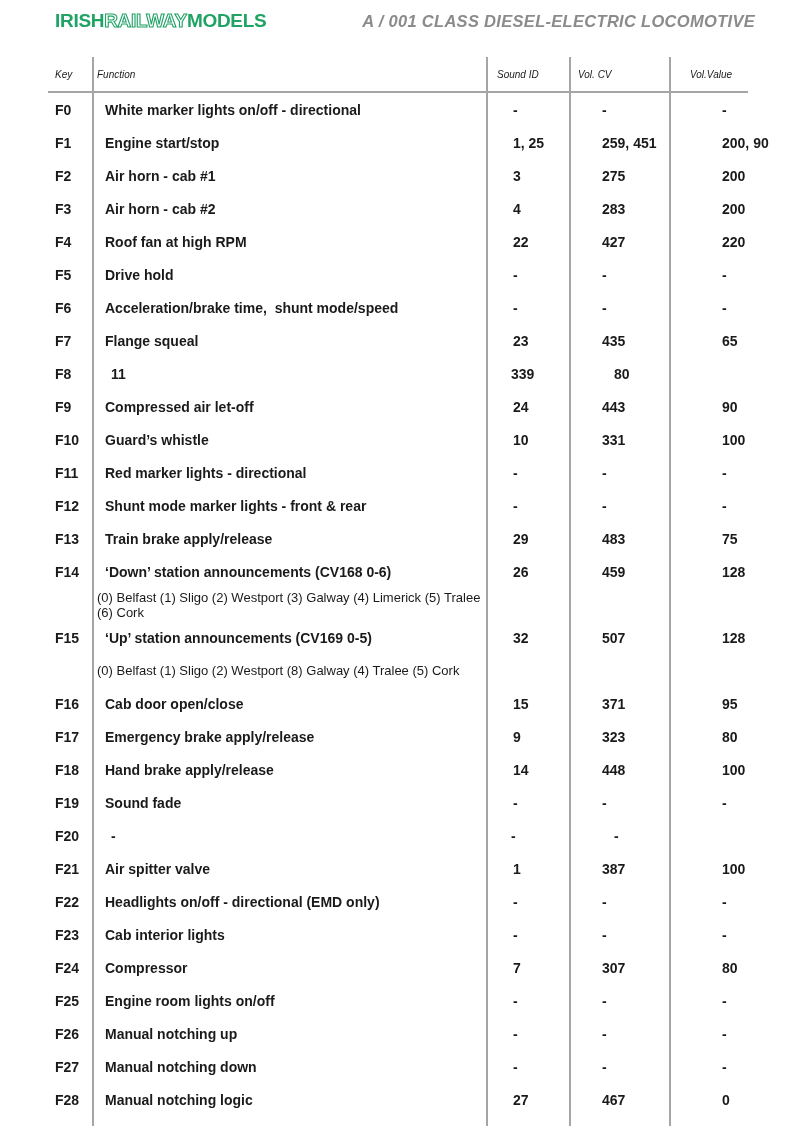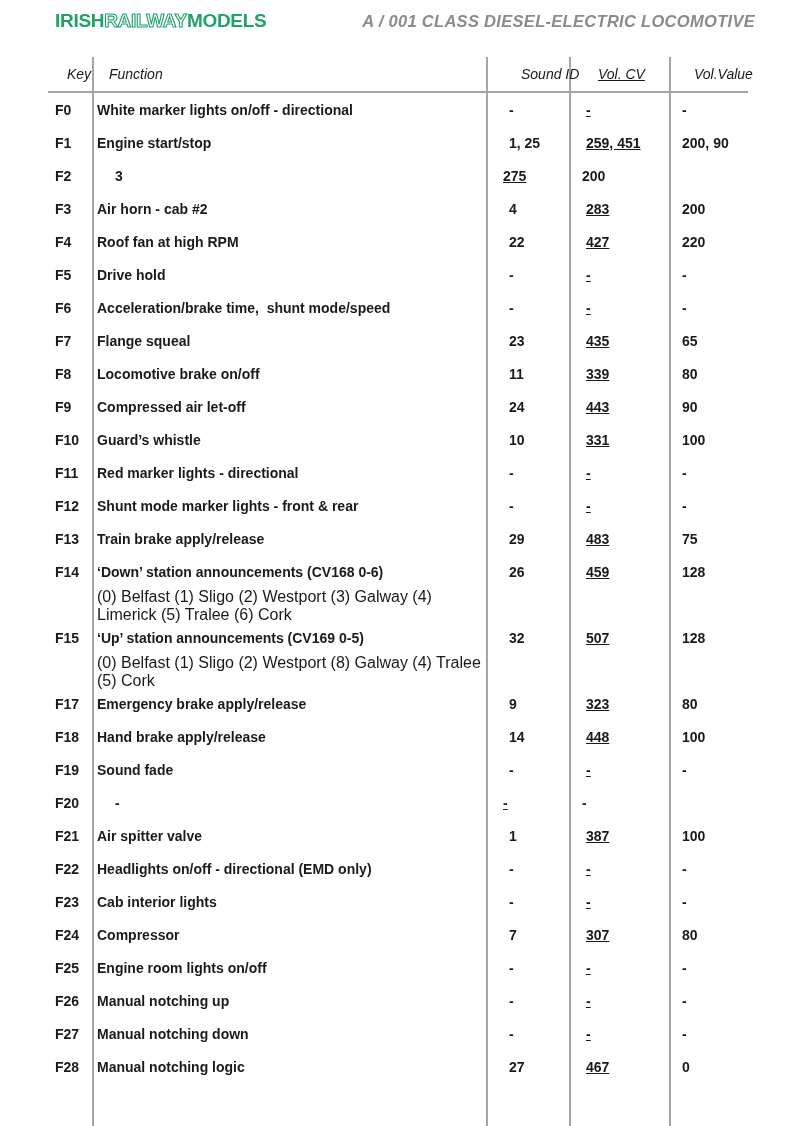--- a/index.html
+++ b/index.html
@@ -18,32 +18,32 @@
     font-style:italic;font-weight:bold;font-size:16.5px;letter-spacing:0.3px;
     color:var(--gray,#8b8b8b);white-space:nowrap;
   }
   
   .vline{position:absolute;top:57px;bottom:0;width:2px;background:var(--line,#a5a5a5);}
   .v1{left:92px}.v2{left:486px}.v3{left:569px}.v4{left:669px}
   .hrule{position:absolute;top:91px;left:48px;width:700px;height:2px;background:var(--line,#a5a5a5);}
   
   .grid{display:grid;grid-template-columns:45px 394px 83px 100px 78px;align-items:center;}
   .thead{
-    position:absolute;top:57px;left:60px;width:700px;height:34px;
-    font-style:italic;font-size:14px;font-weight:normal;
+    position:absolute;top:57px;left:48px;width:700px;height:34px;
+    font-style:italic;font-size:10px;font-weight:normal;
   }
   .tbody{position:absolute;top:93px;left:48px;width:700px;}
-  .trow{height:33px;font-weight:bold;font-size:14px;}
+  .trow{height:33px;font-weight:bold;font-size:14px;gap:8px;}
   .note-row{height:33px;font-weight:normal;}
-  .note-text{font-size:16px;font-weight:normal;letter-spacing:0;}
+  .note-text{font-size:13px;font-weight:normal;letter-spacing:0;}
   .c1{padding-left:7px;}
   .c2{padding-left:4px;white-space:pre-wrap;}
-  .c3{padding-left:22px;}
-  .c4{padding-left:16px;text-decoration:underline;}
-  .c5{padding-left:12px;}
+  .c3{padding-left:10px;}
+  .c4{padding-left:8px;}
+  .c5{padding-left:20px;}
 </style>
 </head>
 <body>
 
 <div class="doc">
 
   <div class="masthead">
     <div class="brand">
       <span class="b-solid">IRISH</span><span class="b-outline">RAILWAY</span><span class="b-solid">MODELS</span>
     </div>
@@ -75,20 +75,21 @@
         </div>
         <div class="trow grid">
           <div class="c1">F1</div>
           <div class="c2">Engine start/stop</div>
           <div class="c3">1, 25</div>
           <div class="c4">259, 451</div>
           <div class="c5">200, 90</div>
         </div>
         <div class="trow grid">
           <div class="c1">F2</div>
+          <div class="c2">Air horn - cab #1</div>
           <div class="c3">3</div>
           <div class="c4">275</div>
           <div class="c5">200</div>
         </div>
         <div class="trow grid">
           <div class="c1">F3</div>
           <div class="c2">Air horn - cab #2</div>
           <div class="c3">4</div>
           <div class="c4">283</div>
           <div class="c5">200</div>
@@ -116,21 +117,20 @@
         </div>
         <div class="trow grid">
           <div class="c1">F7</div>
           <div class="c2">Flange squeal</div>
           <div class="c3">23</div>
           <div class="c4">435</div>
           <div class="c5">65</div>
         </div>
         <div class="trow grid">
           <div class="c1">F8</div>
-          <div class="c2">Locomotive brake on/off</div>
           <div class="c3">11</div>
           <div class="c4">339</div>
           <div class="c5">80</div>
         </div>
         <div class="trow grid">
           <div class="c1">F9</div>
           <div class="c2">Compressed air let-off</div>
           <div class="c3">24</div>
           <div class="c4">443</div>
           <div class="c5">90</div>
@@ -179,20 +179,27 @@
           <div class="c2">‘Up’ station announcements (CV169 0-5)</div>
           <div class="c3">32</div>
           <div class="c4">507</div>
           <div class="c5">128</div>
         </div>
         <div class="note-row grid">
           <div class="c1"></div>
           <div class="c2 note-text">(0) Belfast (1) Sligo (2) Westport (8) Galway (4) Tralee (5) Cork</div>
         </div>
         <div class="trow grid">
+          <div class="c1">F16</div>
+          <div class="c2">Cab door open/close</div>
+          <div class="c3">15</div>
+          <div class="c4">371</div>
+          <div class="c5">95</div>
+        </div>
+        <div class="trow grid">
           <div class="c1">F17</div>
           <div class="c2">Emergency brake apply/release</div>
           <div class="c3">9</div>
           <div class="c4">323</div>
           <div class="c5">80</div>
         </div>
         <div class="trow grid">
           <div class="c1">F18</div>
           <div class="c2">Hand brake apply/release</div>
           <div class="c3">14</div>

